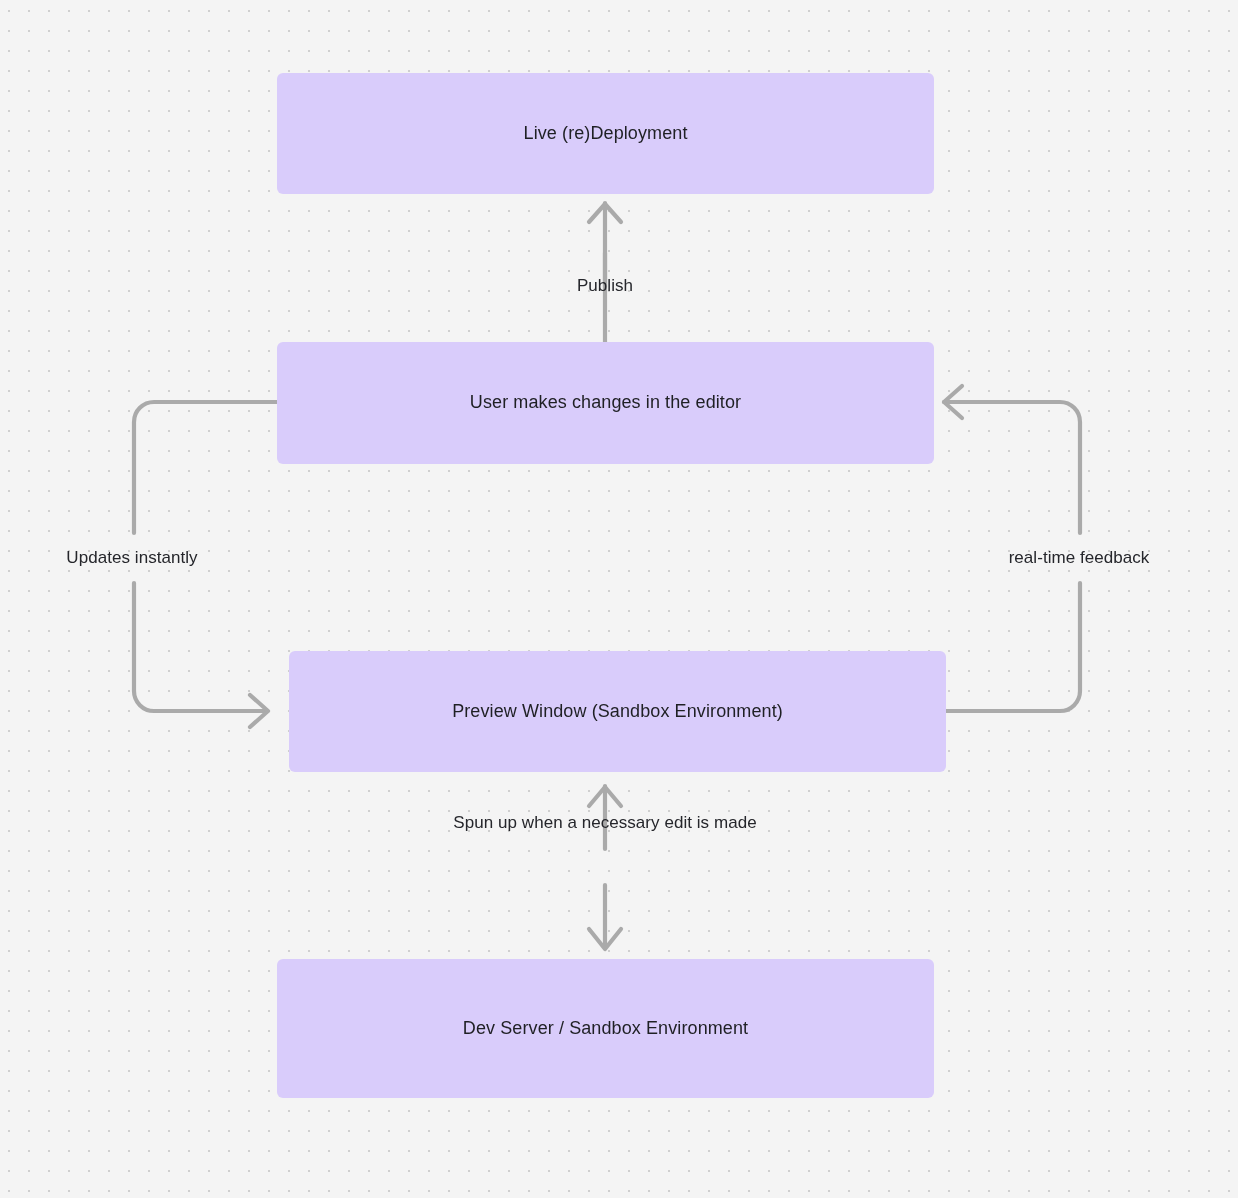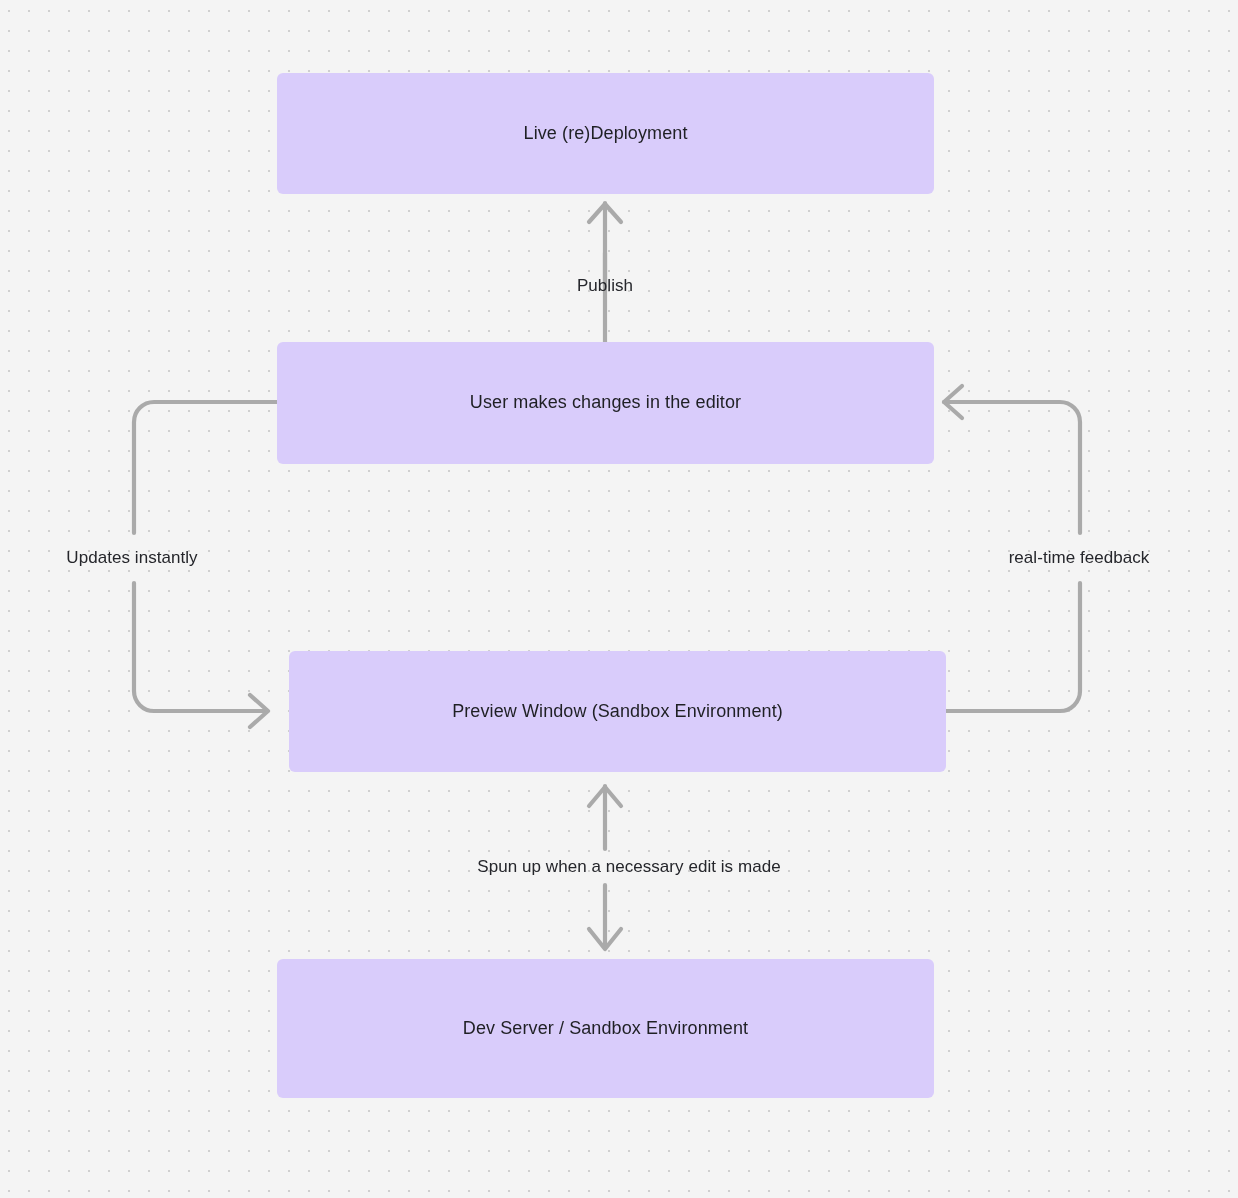--- a/index.html
+++ b/index.html
@@ -104,15 +104,15 @@
   <div class="node" style="left:277px; top:959px; width:657px; height:139px;">
     <span>Dev Server / Sandbox Environment</span>
   </div>
 
   <div class="edge-label" style="left:605px; top:286px;">Publish</div>
 
   <div class="edge-label" style="left:132px; top:558px;">Updates instantly</div>
 
   <div class="edge-label" style="left:1079px; top:558px;">real-time feedback</div>
 
-  <div class="edge-label" style="left:605px; top:867px;margin-left:24px;">Spun up when a necessary edit is made</div>
+  <div class="edge-label" style="left:605px; top:823px;">Spun up when a necessary edit is made</div>
 
 </div>
 
 </body></html>

